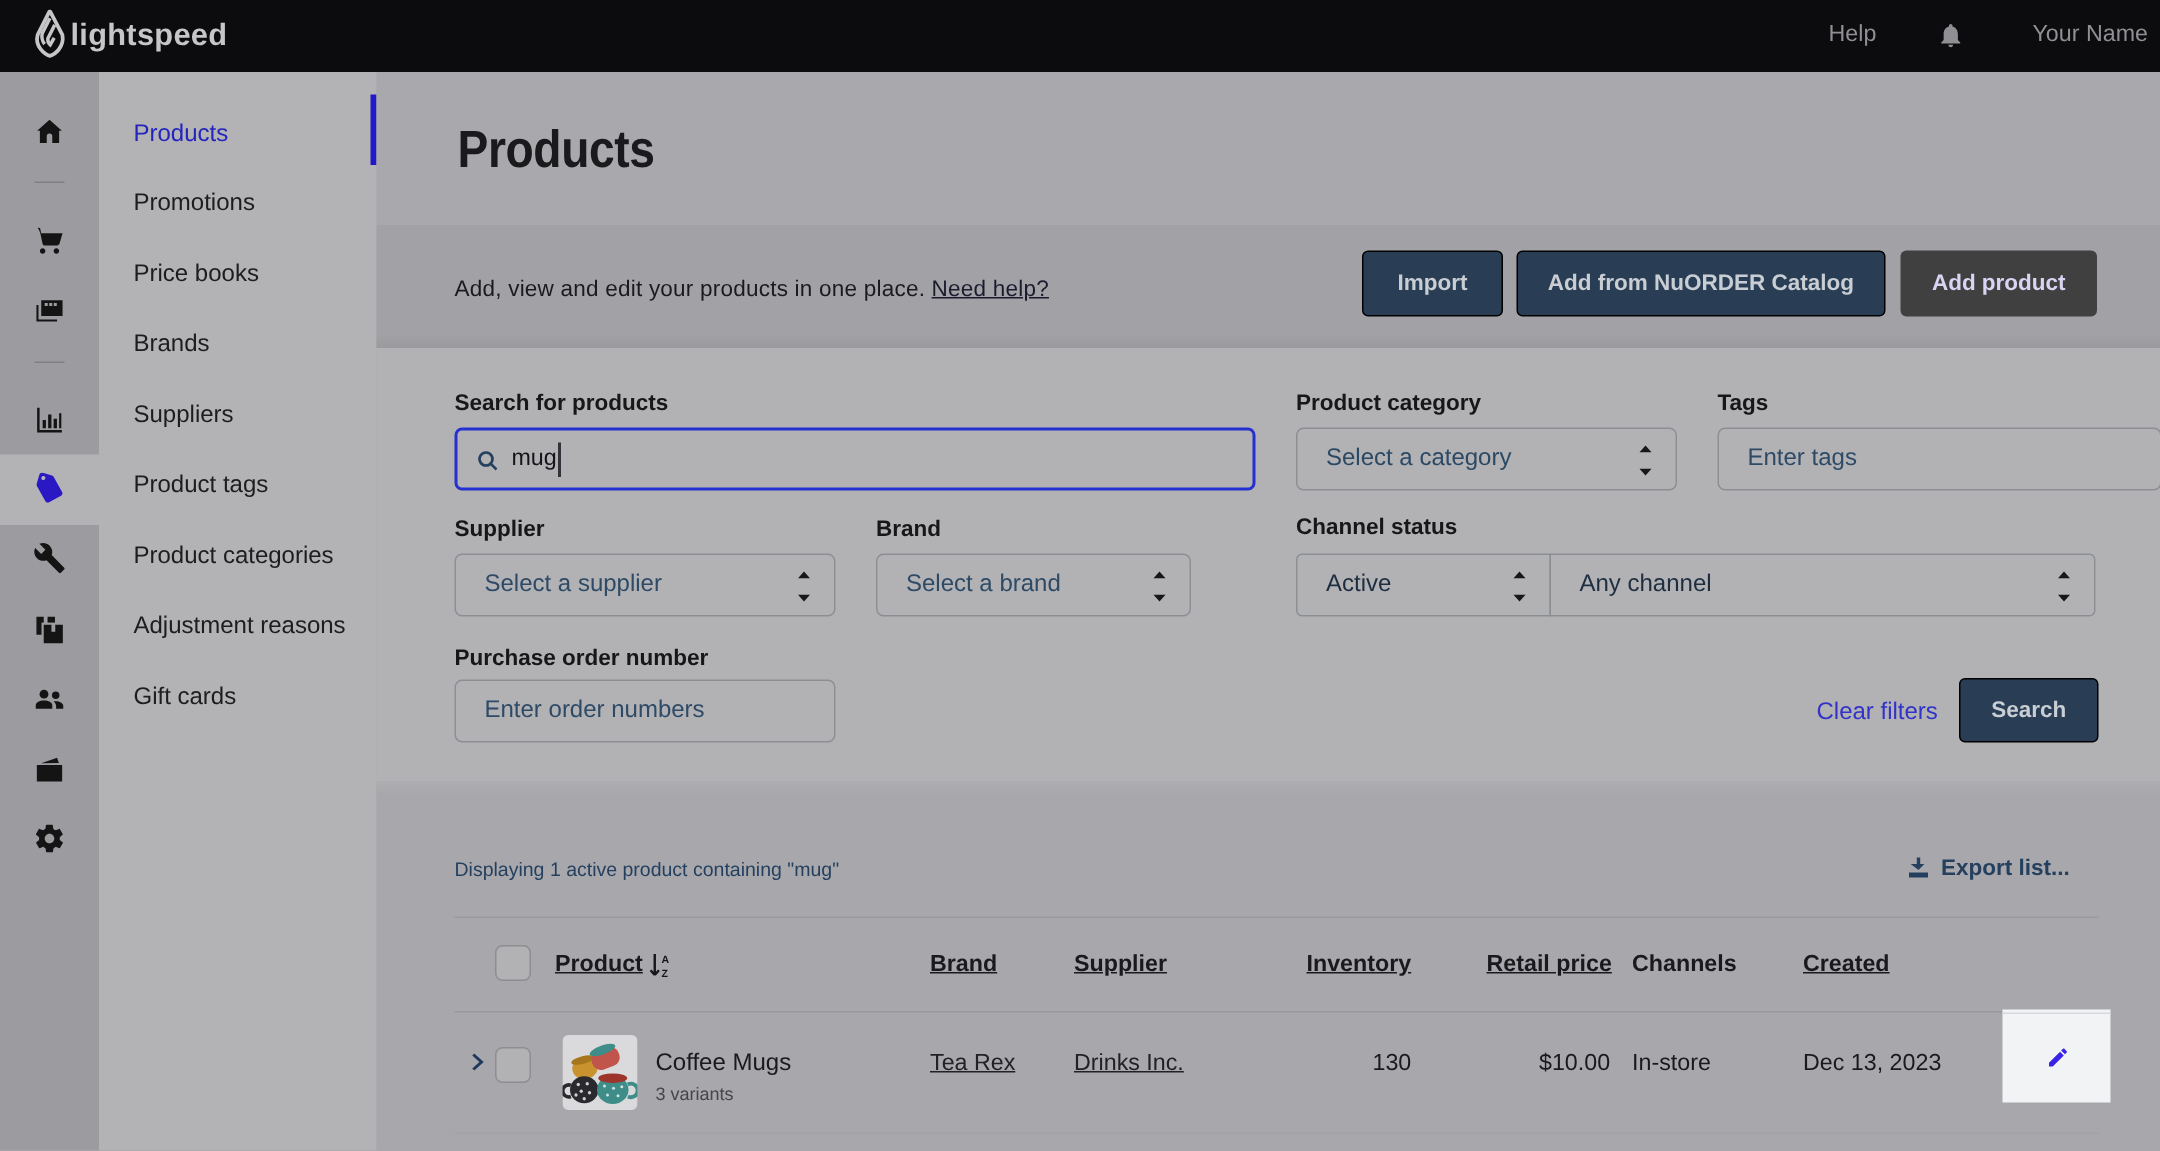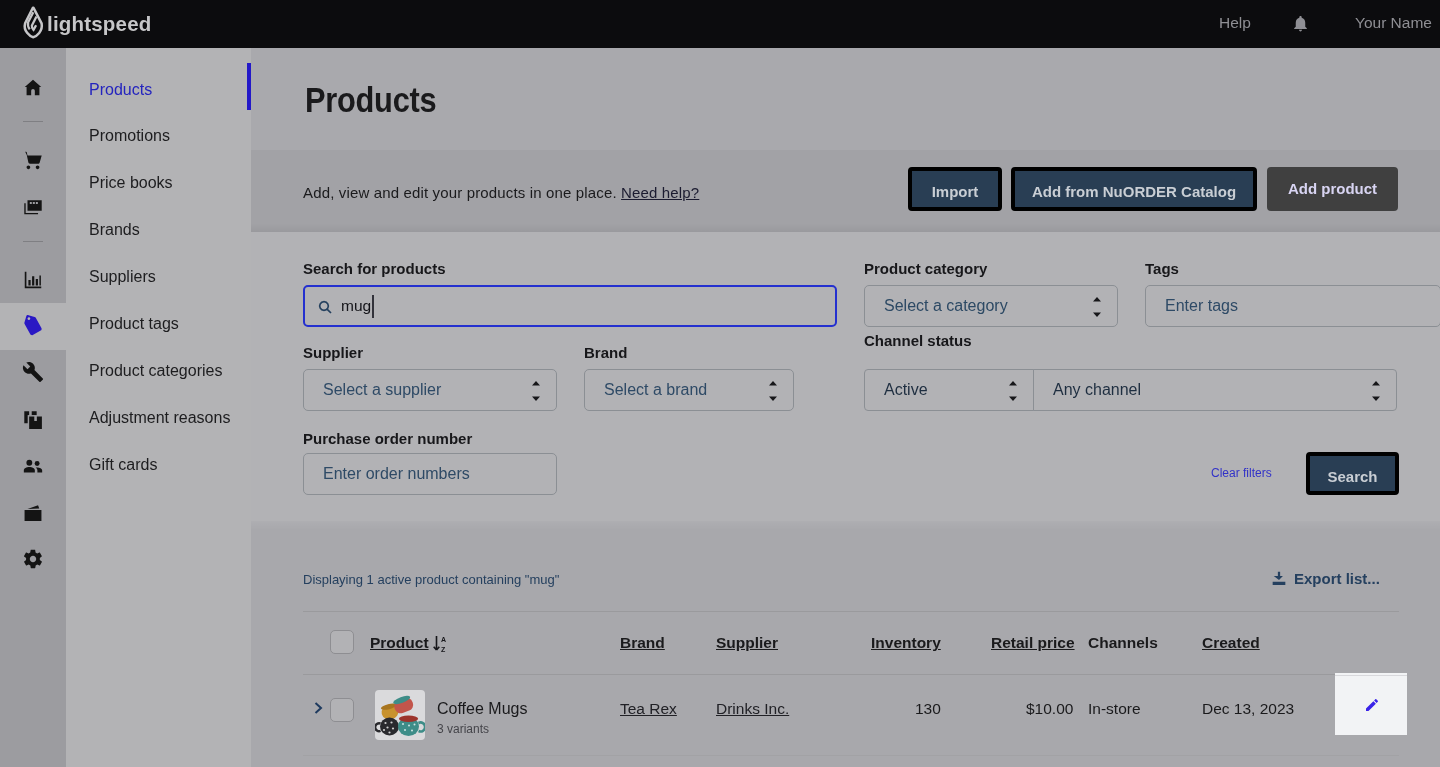--- a/index.html
+++ b/index.html
@@ -30,21 +30,21 @@
 .sec-band::after { content:""; position:absolute; left:0; bottom:0; width:100%; height:9px; background:linear-gradient(to bottom, rgba(0,0,0,0), rgba(0,0,0,0.05)); }
 .sec-filters { position:absolute; left:251px; top:232px; width:1189px; height:289px; background:#b2b2b5; }
 .sec-table { position:absolute; left:251px; top:521px; width:1189px; height:246px; background:#a8a8ac; }
 .sec-table::before { content:""; position:absolute; left:0; top:0; width:100%; height:9px; background:linear-gradient(to bottom, rgba(255,255,255,0.07), rgba(255,255,255,0)); }
 
 h1.pagetitle { position:absolute; left:305px; top:80px; font-size:35px; font-weight:bold; color:#1a1a1c; transform:scaleX(0.88); transform-origin:left top; letter-spacing:-0.3px; }
 .bandtext { position:absolute; left:303px; top:184px; font-size:15px; letter-spacing:0.15px; color:#1b1b1d; }
 .bandtext a { color:#1b1b30; }
 
 .btn { position:absolute; border-radius:4px; font-weight:bold; font-size:15px; color:#c9ced4; text-align:center; }
-.btn-navy { background:#293e54; border:4px solid #000000; }
+.btn-navy { background:#293e54; border:1px solid #000000; }
 .btn-blue { background:#404040; color:#d8d4f2; }
 
 
 .flabel { position:absolute; font-size:15px; font-weight:bold; color:#17171a; }
 .field { position:absolute; height:42px; border:1px solid #8b8f94; border-radius:5px; font-size:16px; color:#2e4a66; }
 .field .ph { position:absolute; left:19px; top:11px; }
 .spin { position:absolute; right:15px; top:10px; width:10px; height:22px; }
 .searchfield { position:absolute; border:2px solid #2430cf; border-radius:5px; height:42px; }
 .link { font-size:15px; color:#3232c8; }
 
@@ -160,21 +160,21 @@
   <svg class="spin" viewBox="0 0 10 22">
       <path fill="#17171a" d="M1 5.5 L5 1 L9 5.5 Z M1 16.5 L5 21 L9 16.5 Z"></path>
     </svg>
 </div>
 <div class="field" style="left:1145px; top:285px; width:296px;">
     <span class="ph">Enter tags</span>
   </div>
 
 <div class="flabel" style="left:303px; top:344px;">Supplier</div>
 <div class="flabel" style="left:584px; top:344px;">Brand</div>
-<div class="flabel" style="left:864px; top:332px;">Channel status</div>
+<div class="flabel" style="left:864px; top:343px;">Channel status</div>
 
 <div class="field" style="left:303px; top:369px; width:254px;">
     <span class="ph">Select a supplier</span>
   <svg class="spin" viewBox="0 0 10 22">
       <path fill="#17171a" d="M1 5.5 L5 1 L9 5.5 Z M1 16.5 L5 21 L9 16.5 Z"></path>
     </svg>
 </div>
 <div class="field" style="left:584px; top:369px; width:210px;">
     <span class="ph">Select a brand</span>
   <svg class="spin" viewBox="0 0 10 22">
@@ -192,21 +192,21 @@
   <svg class="spin" viewBox="0 0 10 22">
       <path fill="#17171a" d="M1 5.5 L5 1 L9 5.5 Z M1 16.5 L5 21 L9 16.5 Z"></path>
     </svg>
 </div>
 
 <div class="flabel" style="left:303px; top:430px;">Purchase order number</div>
 <div class="field" style="left:303px; top:453px; width:254px;">
     <span class="ph">Enter order numbers</span>
   </div>
 
-<div class="link abs" style="left:1211px; top:466px; font-size:12px;">Clear filters</div>
+<div class="link abs" style="left:1211px; top:466px; font-size:16px;">Clear filters</div>
 <div class="btn btn-navy" style="left:1306px; top:452px; width:93px; height:43px; line-height:41px;">Search</div>
 
 <div class="td navy" style="left:303px; top:572px; font-size:13px;">Displaying 1 active product containing "mug"</div>
 <svg class="abs" style="left:1271px; top:570px;" width="16" height="16" viewBox="0 0 24 24">
     <path fill="#25405f" d="M10.3 2.5 h3.4 v6.5 h4.2 L12 15 4.1 9 h6.2 Z M2.5 17.5 h19 v5 h-19 Z"></path>
   </svg>
 <div class="td navy" style="left:1294px; top:570px; font-weight:bold; font-size:15px;">Export list...</div>
 
 <div class="hrule" style="left:303px; top:611px; width:1096px;"></div>
 

